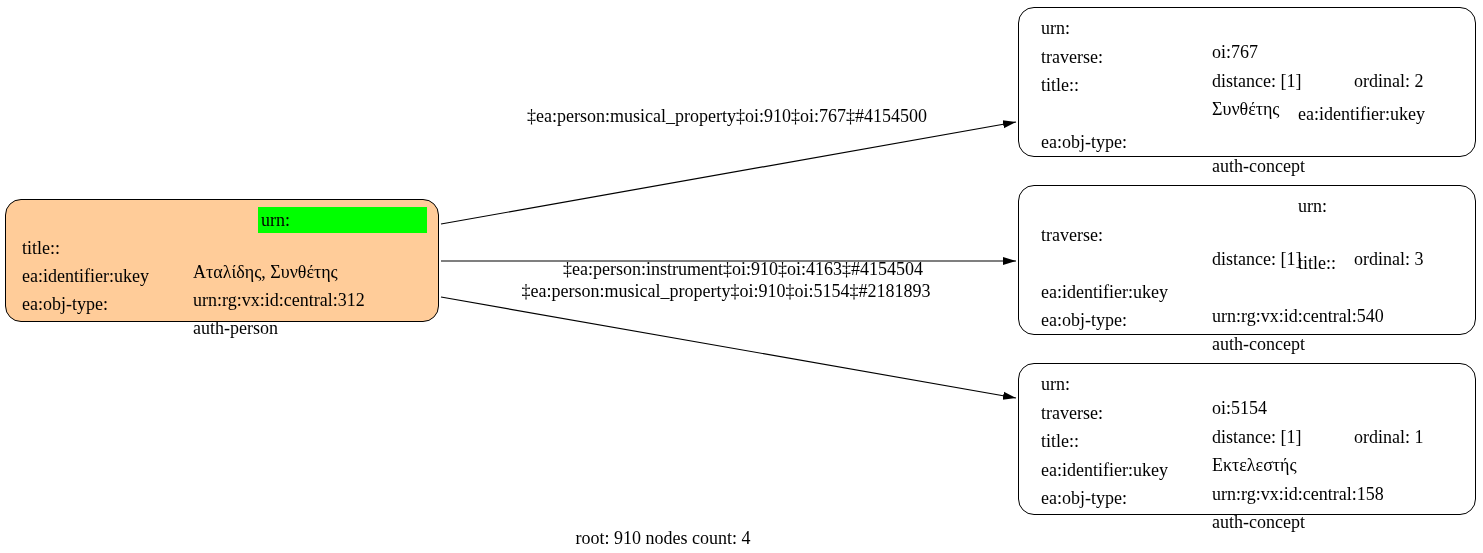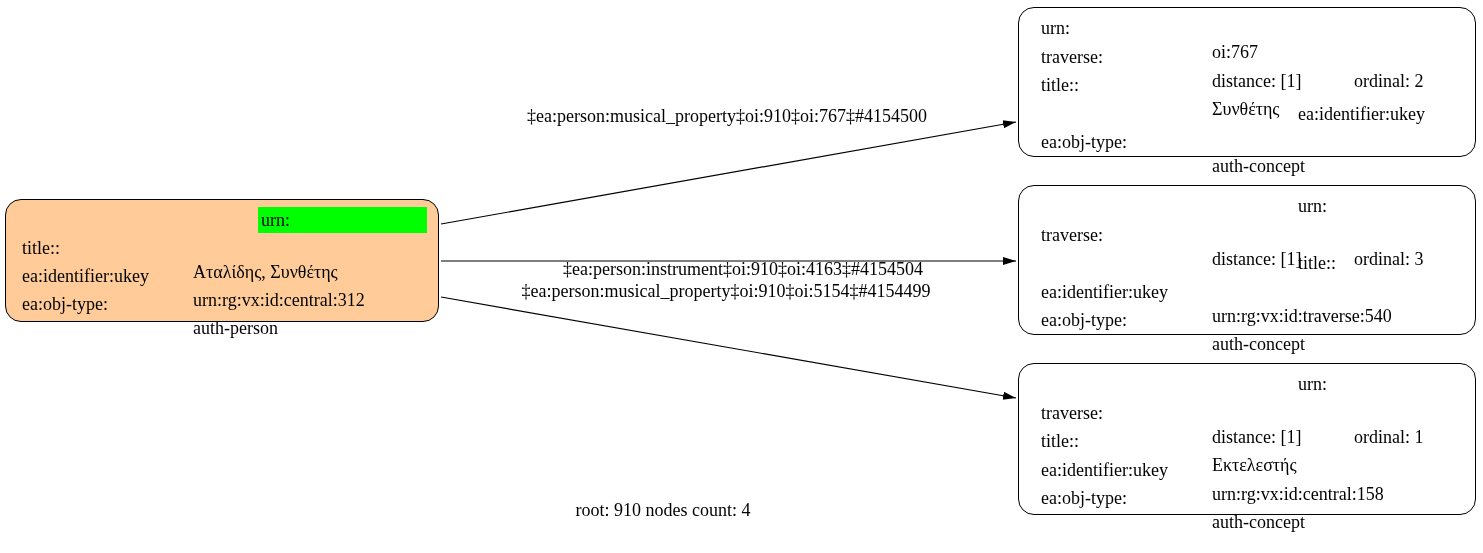--- a/index.html
+++ b/index.html
@@ -58,21 +58,21 @@
     z-index: 2;
     font-size: 18px;
     white-space: nowrap;
     transform: translateX(-50%);
   }
   .caption {
     position: absolute;
     z-index: 2;
     left: 0;
     width: 1326px;
-    top: 500px;
+    top: 528px;
     text-align: center;
     font-size: 18px;
   }
 </style>
 </head>
 <body>
 
 <div class="canvas">
 
   <svg class="edges" viewBox="0 0 1483 553">
@@ -99,21 +99,21 @@
       <span class="cell-v">urn:rg:vx:id:central:312</span>
     </div>
     <div class="row">
       <span class="cell-l">ea:obj-type:</span>
       <span class="cell-v">auth-person</span>
     </div>
   </div>
 
   <div class="edge-label" style="left:727px; top:106px;text-align:right;">‡ea:person:musical_property‡oi:910‡oi:767‡#4154500</div>
   <div class="edge-label" style="left:743px; top:237px;margin-top:22px;">‡ea:person:instrument‡oi:910‡oi:4163‡#4154504</div>
-  <div class="edge-label" style="left:726px; top:281px;">‡ea:person:musical_property‡oi:910‡oi:5154‡#4154499</div>
+  <div class="edge-label" style="left:726px; top:281px;">‡ea:person:musical_property‡oi:910‡oi:5154‡#2181893</div>
 
   <div class="node node-white" style="top:7px; height:150px;">
     <div class="row row-tall">
       <span class="cell-l">urn:</span>
       <span class="cell-v">oi:767</span>
     </div>
     <div class="row row-tall">
       <span class="cell-l">traverse:</span>
       <span class="cell-v traverse-wrap">
         <span class="traverse-distance">distance: [1]</span>
@@ -142,31 +142,32 @@
       <span class="cell-v traverse-wrap">
         <span class="traverse-distance">distance: [1]</span>
         <span>ordinal: 3</span>
       </span>
     </div>
     <div class="row row-tall">
       <span class="cell-l">title::</span>
     </div>
     <div class="row row-tall">
       <span class="cell-l">ea:identifier:ukey</span>
-      <span class="cell-v">urn:rg:vx:id:traverse:540</span>
+      <span class="cell-v">urn:rg:vx:id:central:540</span>
     </div>
     <div class="row row-tall">
       <span class="cell-l">ea:obj-type:</span>
       <span class="cell-v">auth-concept</span>
     </div>
   </div>
 
   <div class="node node-white" style="top:363px; height:152px;">
     <div class="row row-tall">
       <span class="cell-l">urn:</span>
+      <span class="cell-v">oi:5154</span>
     </div>
     <div class="row row-tall">
       <span class="cell-l">traverse:</span>
       <span class="cell-v traverse-wrap">
         <span class="traverse-distance">distance: [1]</span>
         <span>ordinal: 1</span>
       </span>
     </div>
     <div class="row row-tall">
       <span class="cell-l">title::</span>

